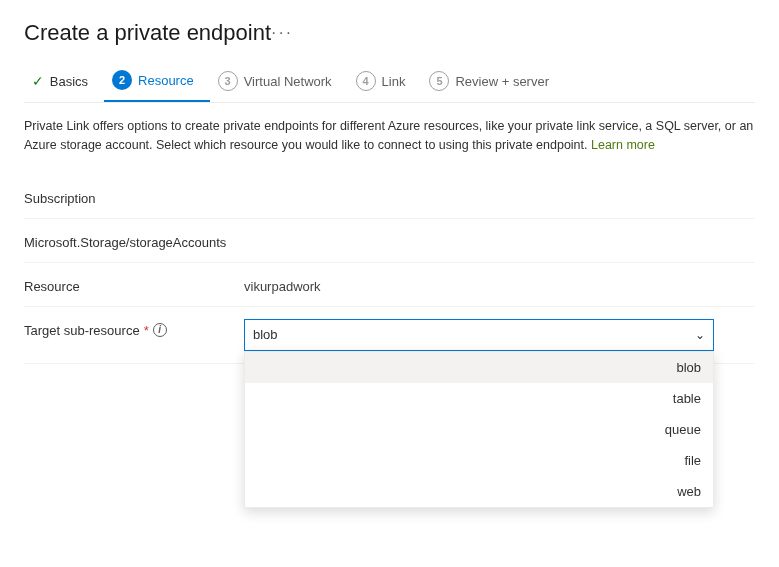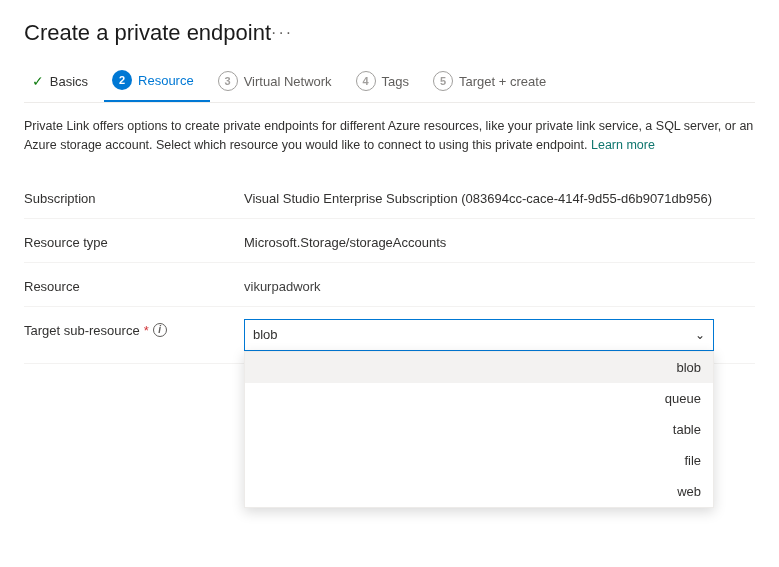--- a/index.html
+++ b/index.html
@@ -89,21 +89,21 @@
 
     
     .description {
       font-size: 12.5px;
       color: #323130;
       margin-bottom: 20px;
       line-height: 1.5;
     }
 
     .description a {
-      color: #0f766e;
+      color: #4d7c0f;
       text-decoration: none;
     }
 
     
     .form-section {
       display: flex;
       flex-direction: column;
       gap: 0;
     }
 
@@ -227,47 +227,43 @@
     <span>Resource</span>
   </div>
 
   <div class="step pending">
     <span class="step-circle">3</span>
     <span>Virtual Network</span>
   </div>
 
   <div class="step pending">
     <span class="step-circle">4</span>
-    <span>Tags</span>
+    <span>Link</span>
   </div>
 
   <div class="step pending">
     <span class="step-circle">5</span>
-    <span>Target + create</span>
+    <span>Review + server</span>
   </div>
 </div>
 
 <div class="description">
   <span>Private Link offers options to create private endpoints for different Azure resources, like your private link service, a SQL server, or an Azure storage account. Select which resource you would like to connect to using this private endpoint.</span>
   <a href="#">Learn more</a>
 </div>
 
 <div class="form-section">
 
   <div class="form-row">
     <div class="form-label">
       <span>Subscription</span>
     </div>
-    <div class="form-value">Visual Studio Enterprise Subscription (083694cc-cace-414f-9d55-d6b9071db956)</div>
-  </div>
-
-  <div class="form-row">
-    <div class="form-label">
-      <span>Resource type</span>
-    </div>
+  </div>
+
+  <div class="form-row">
     <div class="form-value">Microsoft.Storage/storageAccounts</div>
   </div>
 
   <div class="form-row">
     <div class="form-label">
       <span>Resource</span>
     </div>
     <div class="form-value link">vikurpadwork</div>
   </div>
 
@@ -277,21 +273,21 @@
       <span class="required">*</span>
       <span class="info-icon">i</span>
     </div>
     <div class="dropdown-wrapper">
       <div class="dropdown-button">
         <span>blob</span>
         <span class="dropdown-arrow">⌄</span>
       </div>
       <div class="dropdown-menu">
         <div class="dropdown-item selected">blob</div>
+        <div class="dropdown-item">table</div>
         <div class="dropdown-item">queue</div>
-        <div class="dropdown-item">table</div>
         <div class="dropdown-item">file</div>
         <div class="dropdown-item">web</div>
       </div>
     </div>
   </div>
 
 </div>
 
 </body></html>

